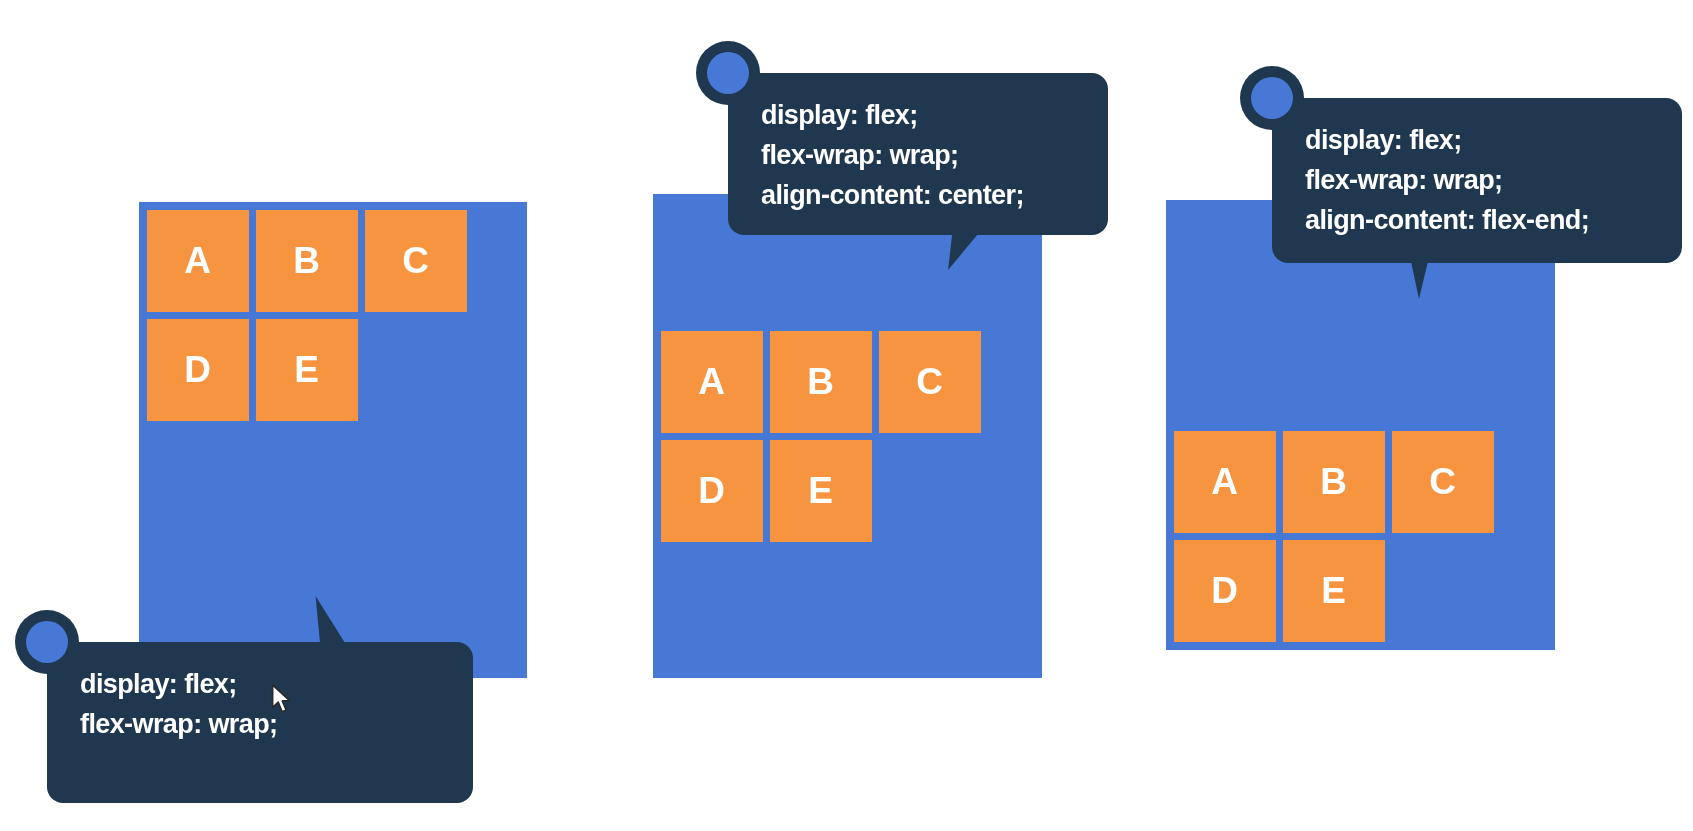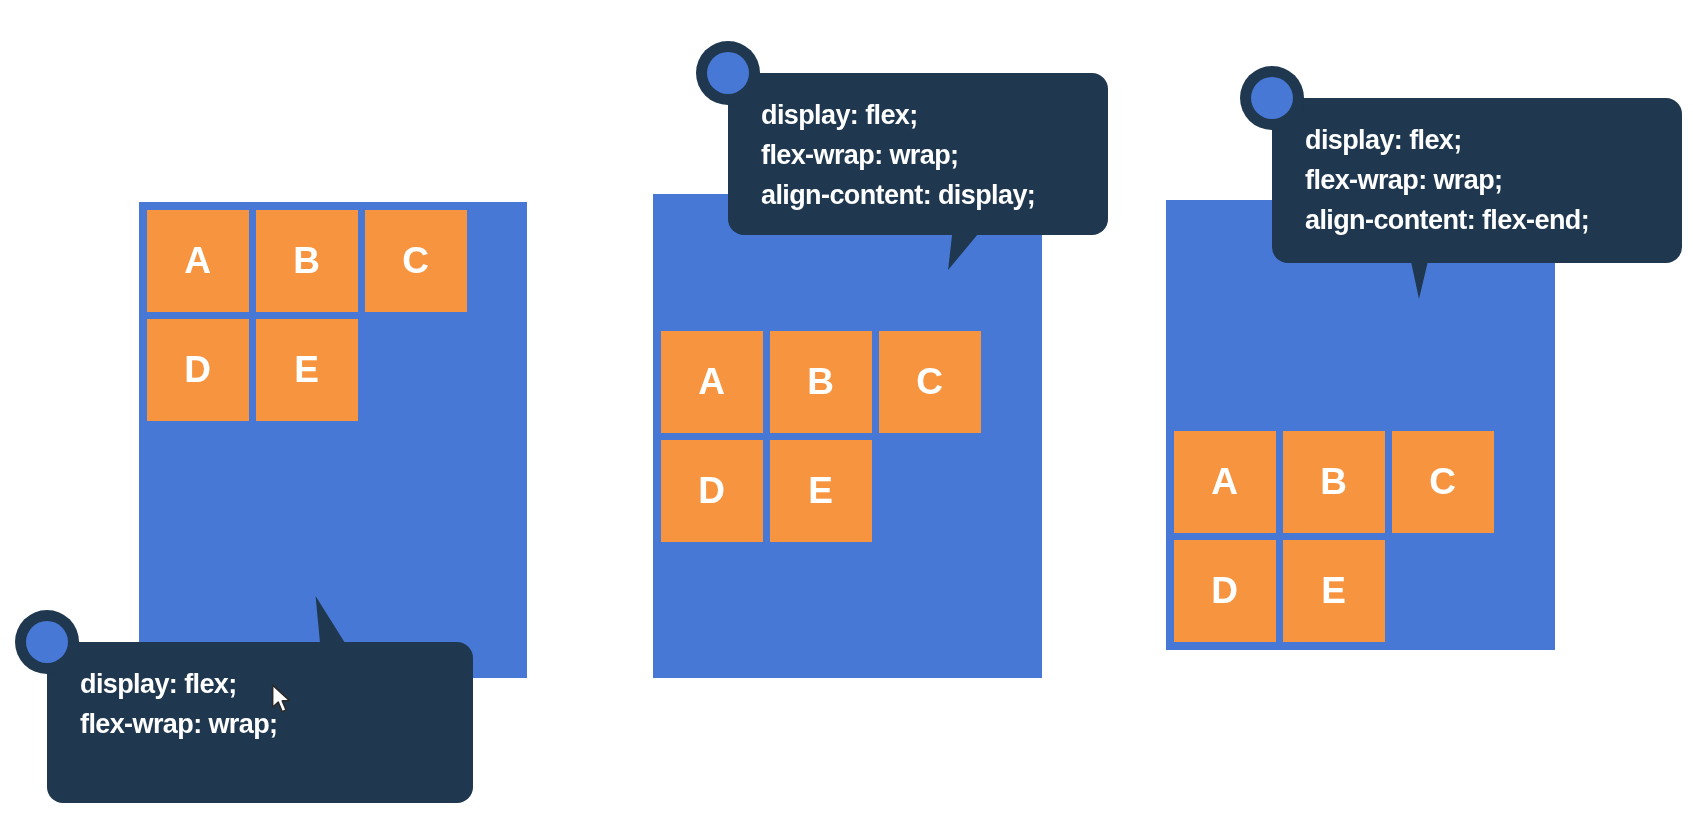--- a/index.html
+++ b/index.html
@@ -79,21 +79,21 @@
     <div class="flex-item">B</div>
     <div class="flex-item">C</div>
     <div class="flex-item">D</div>
     <div class="flex-item">E</div>
   </div>
   <div class="tooltip tt-center">
     <span class="pin"></span>
     <span class="tail tail-center"></span>
     <div>display: flex;</div>
     <div>flex-wrap: wrap;</div>
-    <div>align-content: display;</div>
+    <div>align-content: center;</div>
   </div>
 
   <div class="fc fc-end">
     <div class="flex-item">A</div>
     <div class="flex-item">B</div>
     <div class="flex-item">C</div>
     <div class="flex-item">D</div>
     <div class="flex-item">E</div>
   </div>
   <div class="tooltip tt-end">

